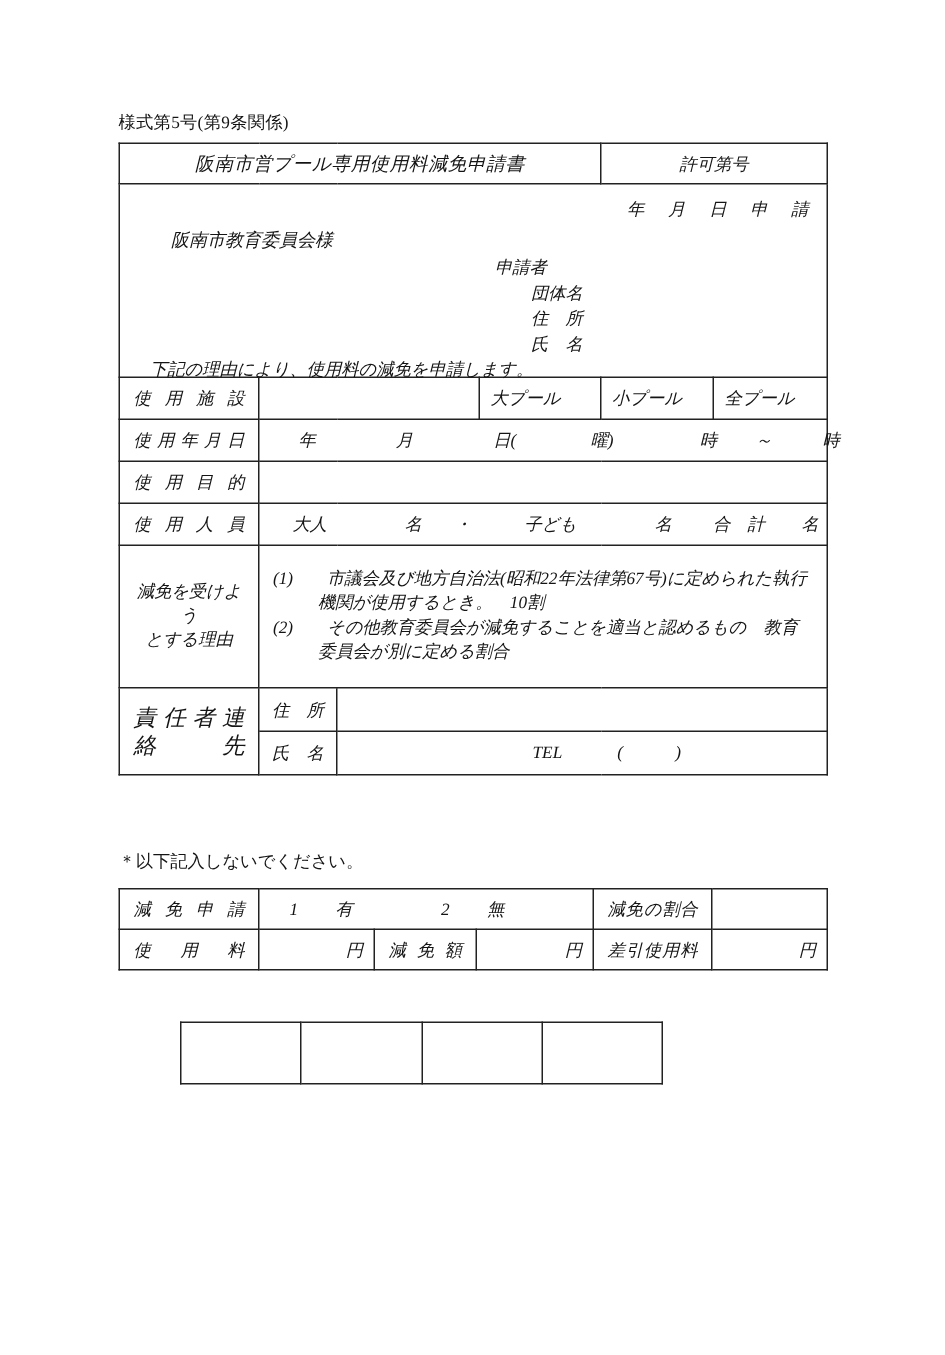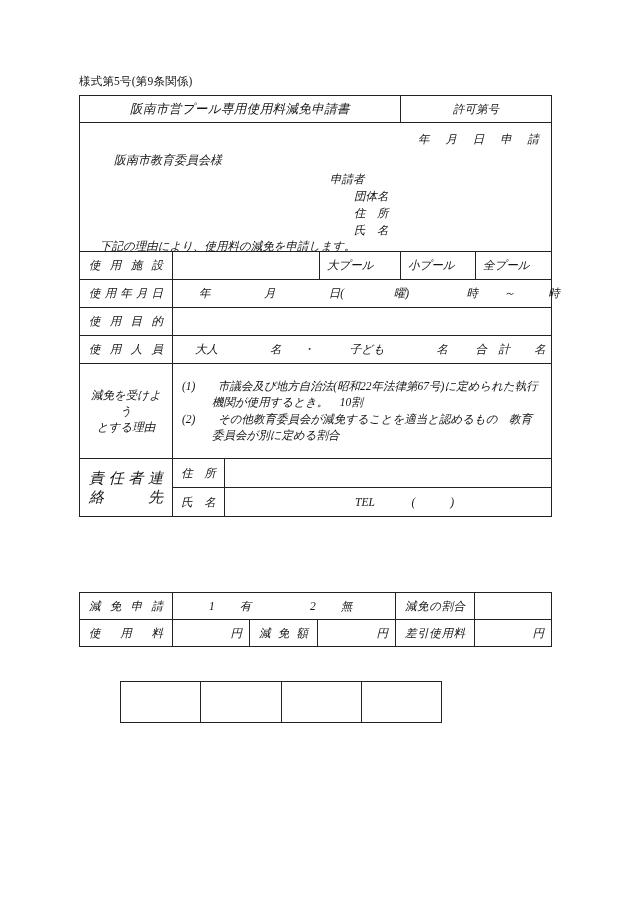--- a/index.html
+++ b/index.html
@@ -219,21 +219,21 @@
   }
   .off-lbl {
     width: 93px;
     height: 26px;
     text-align: center;
     font-size: 11.5px;
   }
   .yesno-cell {
     height: 26px;
     font-size: 11.5px;
-    padding-left: 36px;
+    padding-left: 20px;
     white-space: nowrap;
   }
   .yesno-cell .gap-a { margin-left: 22px; }
   .yesno-cell .gap-b { margin-left: 56px; }
   .yesno-cell .gap-c { margin-left: 22px; }
   .ratio-lbl {
     width: 79px;
     height: 26px;
     text-align: center;
     font-size: 11.5px;
@@ -406,20 +406,21 @@
         <span class="tel-inner">
           <span>TEL</span>
           <span class="paren">(</span>
           <span class="paren-close">)</span>
         </span>
       </td>
     </tr>
   </tbody>
     </table>
 
+  <div class="note-line">＊以下記入しないでください。</div>
 
   <table class="official-table">
     <colgroup>
       <col style="width:93px">
       <col style="width:77px">
       <col style="width:68px">
       <col style="width:78px">
       <col style="width:79px">
       <col style="width:77px">
     </colgroup>

